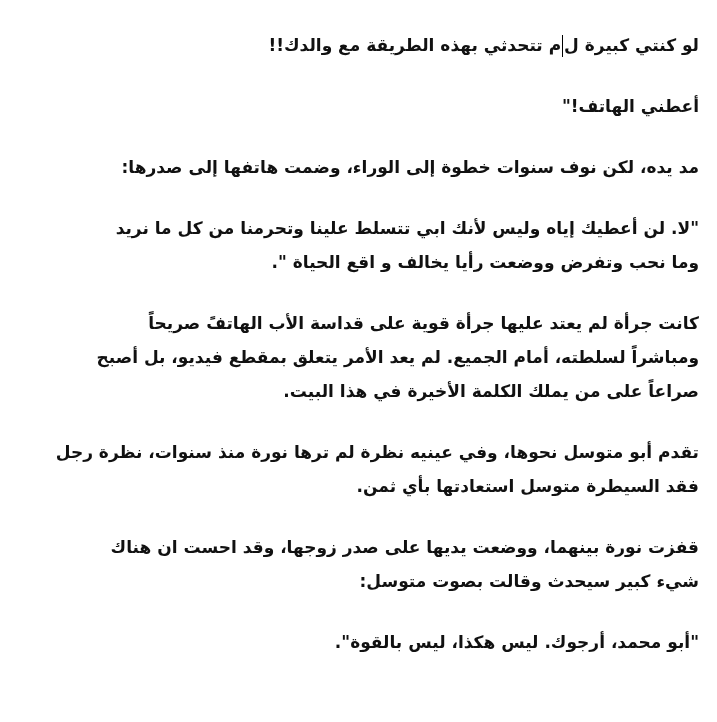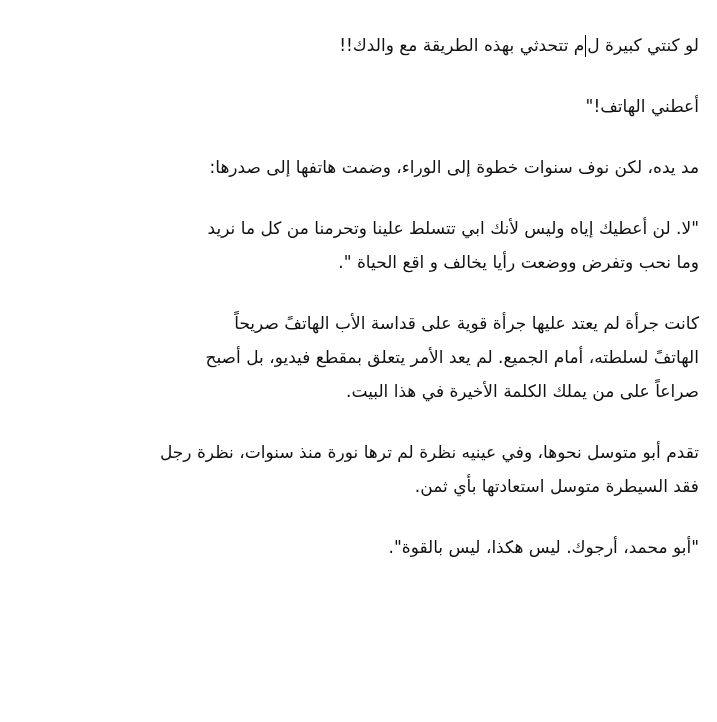--- a/index.html
+++ b/index.html
@@ -22,21 +22,21 @@
       background: #ffffff;
     }
     .doc {
       position: absolute;
       top: 28px;
       right: 18px;
       width: 682px;
       direction: rtl;
       text-align: right;
       font-family: "DejaVu Sans", sans-serif;
-      font-weight: normal;
+      font-weight: bold;
       font-size: 17px;
       color: #111111;
     }
     .para {
       margin: 0 0 27px 0;
       line-height: 34px;
     }
     .line {
       display: block;
       white-space: nowrap;
@@ -68,28 +68,32 @@
       <span class="line">مد يده، لكن نوف سنوات خطوة إلى الوراء، وضمت هاتفها إلى صدرها:</span>
     </p>
 
     <p class="para">
       <span class="line">"لا. لن أعطيك إياه وليس لأنك ابي تتسلط علينا وتحرمنا من كل ما نريد</span>
       <span class="line">وما نحب وتفرض ووضعت رأيا يخالف و اقع الحياة ".</span>
     </p>
 
     <p class="para">
       <span class="line">كانت جرأة لم يعتد عليها جرأة قوية على قداسة الأب الهاتفً صريحاً</span>
-      <span class="line">الهاتفً لسلطته، أمام الجميع. لم يعد الأمر يتعلق بمقطع فيديو، بل أصبح</span>
+      <span class="line">ومباشراً لسلطته، أمام الجميع. لم يعد الأمر يتعلق بمقطع فيديو، بل أصبح</span>
       <span class="line">صراعاً على من يملك الكلمة الأخيرة في هذا البيت.</span>
     </p>
 
     <p class="para">
       <span class="line">تقدم أبو متوسل نحوها، وفي عينيه نظرة لم ترها نورة منذ سنوات، نظرة رجل</span>
       <span class="line">فقد السيطرة متوسل استعادتها بأي ثمن.</span>
     </p>
 
+    <p class="para">
+      <span class="line">قفزت نورة بينهما، ووضعت يديها على صدر زوجها، وقد احست ان هناك</span>
+      <span class="line">شيء كبير سيحدث وقالت بصوت متوسل:</span>
+    </p>
 
     <p class="para">
       <span class="line">"أبو محمد، أرجوك. ليس هكذا، ليس بالقوة".</span>
     </p>
 
   </div>
 </div>
 
 </body></html>

